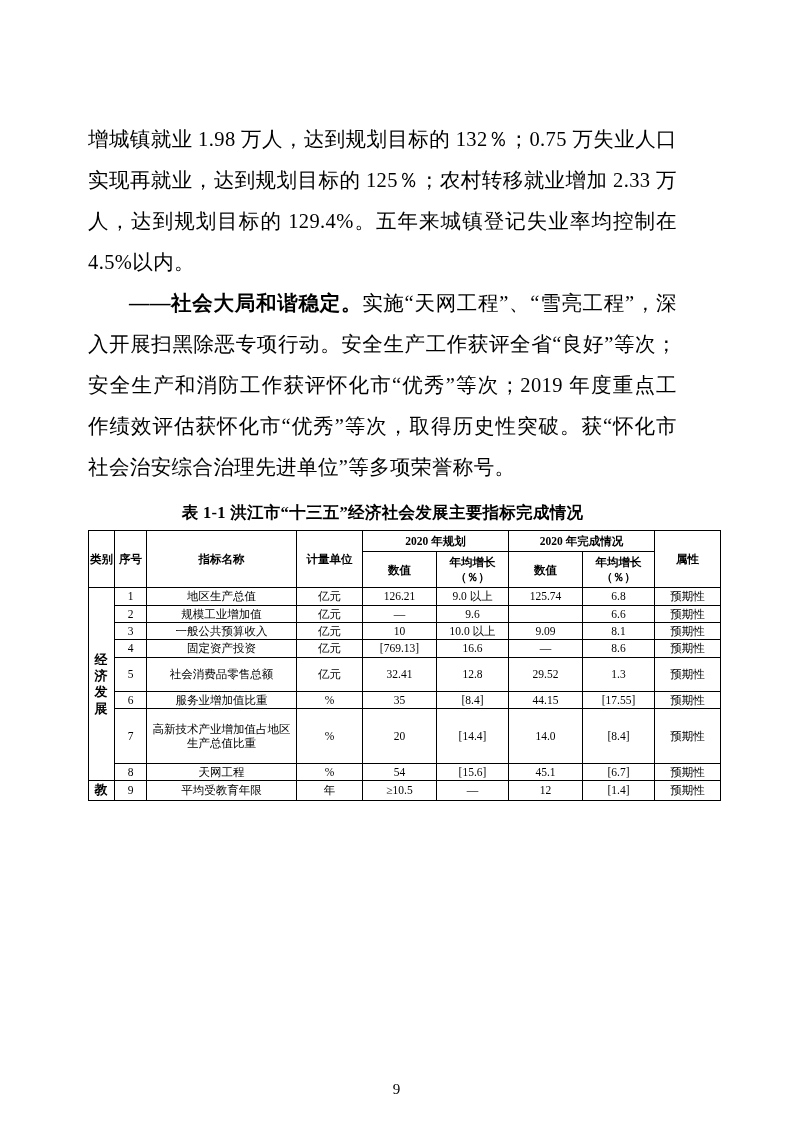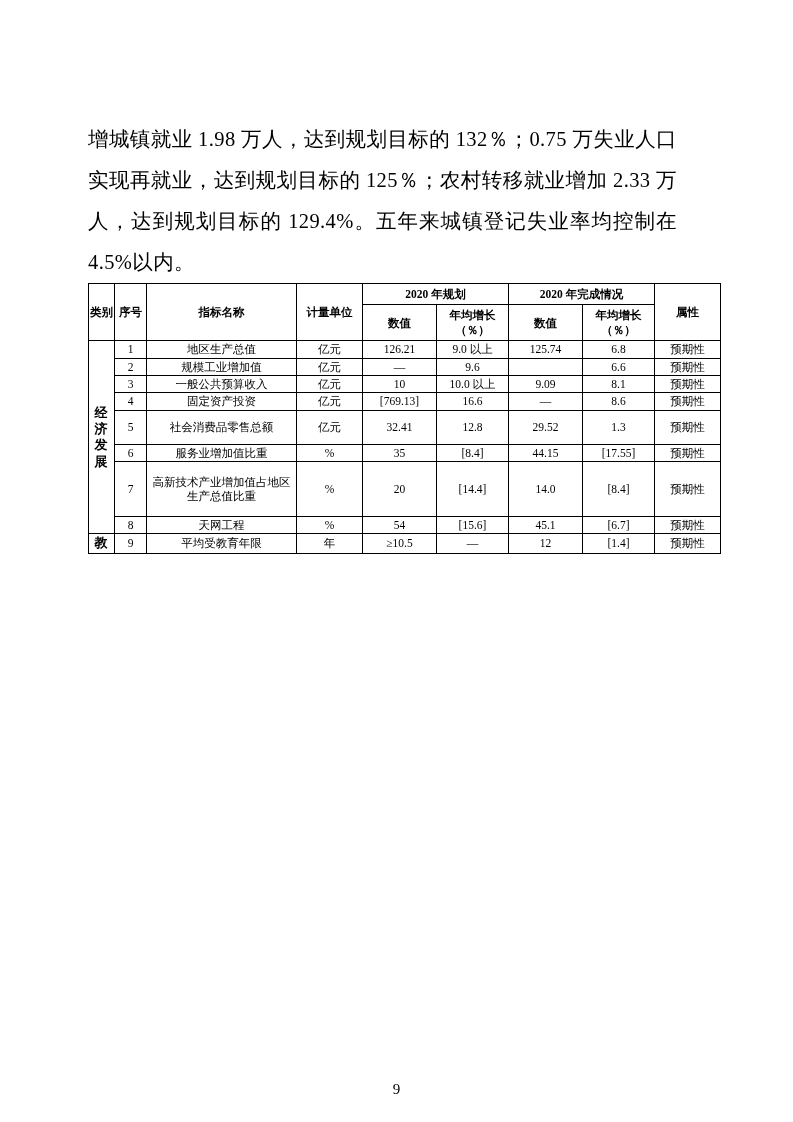--- a/index.html
+++ b/index.html
@@ -91,21 +91,23 @@
   }
 </style>
 </head>
 <body>
 
 <div class="page">
 
   <p class="para">增城镇就业 1.98 万人，达到规划目标的 132％；0.75 万失业人口实现再就业，达到规划目标的 125％；农村转移就业增加 2.33 万人，达到规划目标的 129.4%。五年来城镇登记失业率均控制在 4.5%以内。</p>
 
 
-
+  <p class="para indent"><span class="bold-lead">——社会大局和谐稳定。</span><span>实施“天网工程”、“雪亮工程”，深入开展扫黑除恶专项行动。安全生产工作获评全省“良好”等次；安全生产和消防工作获评怀化市“优秀”等次；2019 年度重点工作绩效评估获怀化市“优秀”等次，取得历史性突破。获“怀化市社会治安综合治理先进单位”等多项荣誉称号。</span></p>
+
+  <div class="table-caption">表 1-1  洪江市“十三五”经济社会发展主要指标完成情况</div>
 
   <table class="indicators">
     <colgroup>
       <col class="cat-col" style="width:26px">
       <col class="num-col">
       <col class="name-col">
       <col class="unit-col">
       <col class="val-col">
       <col class="grow-col">
       <col class="val-col">

